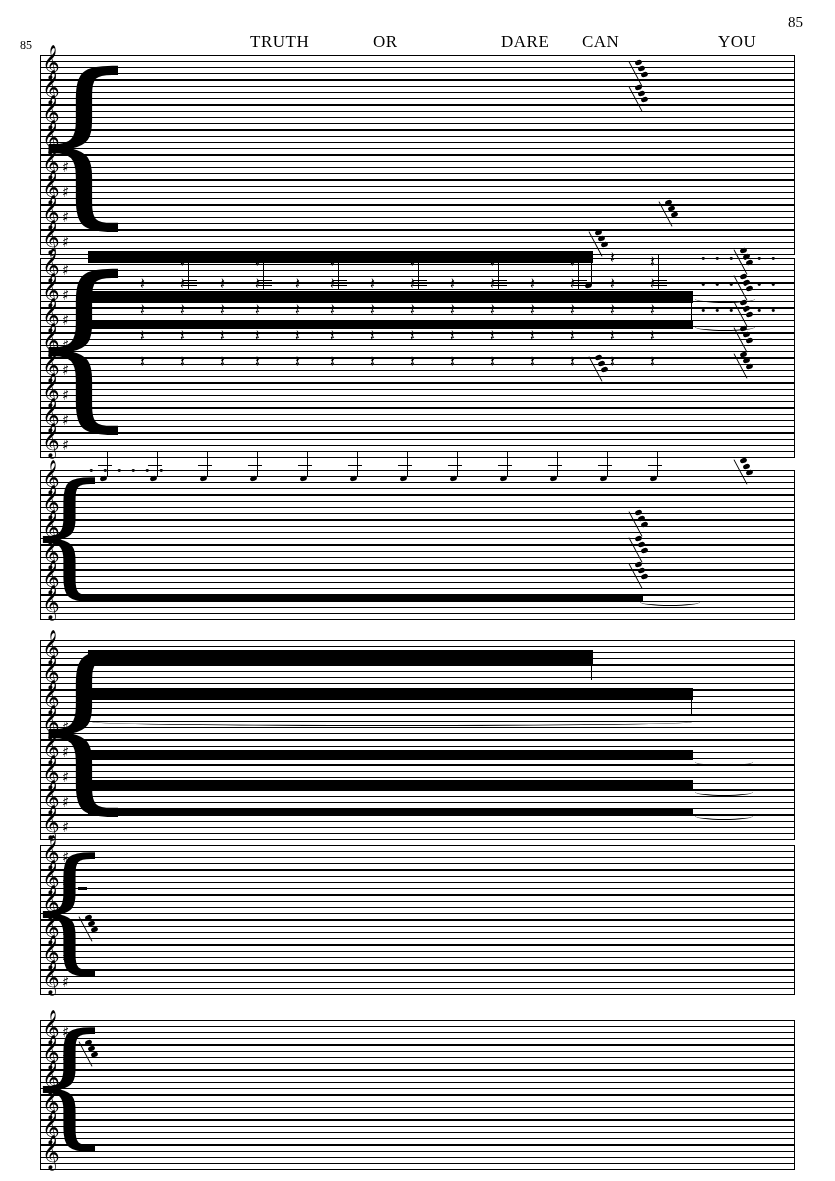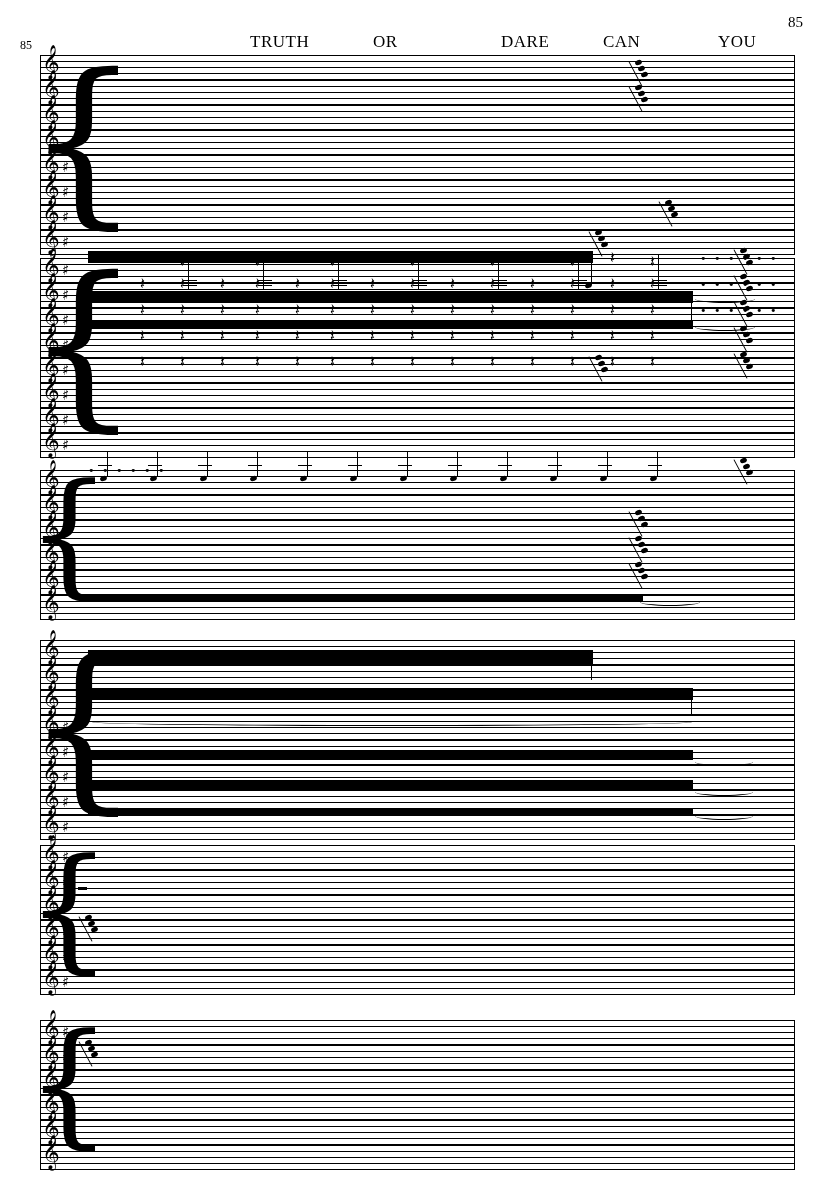--- a/index.html
+++ b/index.html
@@ -160,21 +160,21 @@
 
 <div id="page">
 
   <div class="page-number-top">85</div>
   <div class="measure-number">85</div>
 
   <div class="lyrics">
     <span class="lyric-word" style="left:250px">TRUTH</span>
     <span class="lyric-word" style="left:373px">OR</span>
     <span class="lyric-word" style="left:501px">DARE</span>
-    <span class="lyric-word" style="left:603px">CAN</span>
+    <span class="lyric-word" style="left:582px">CAN</span>
     <span class="lyric-word" style="left:718px">YOU</span>
   </div>
 
   <div id="staff-area">
       <div class="system" style="top: 55px; width: 755px; height: 210px;">
         <div class="brace" style="top: -4px; height: 200px; font-size: 180px;">{</div>
         <div class="staff" style="top: 0px; width: 755px; height: 25px;">
           <div class="lines" style="width: 755px;">
             <i></i>
             <i></i>

